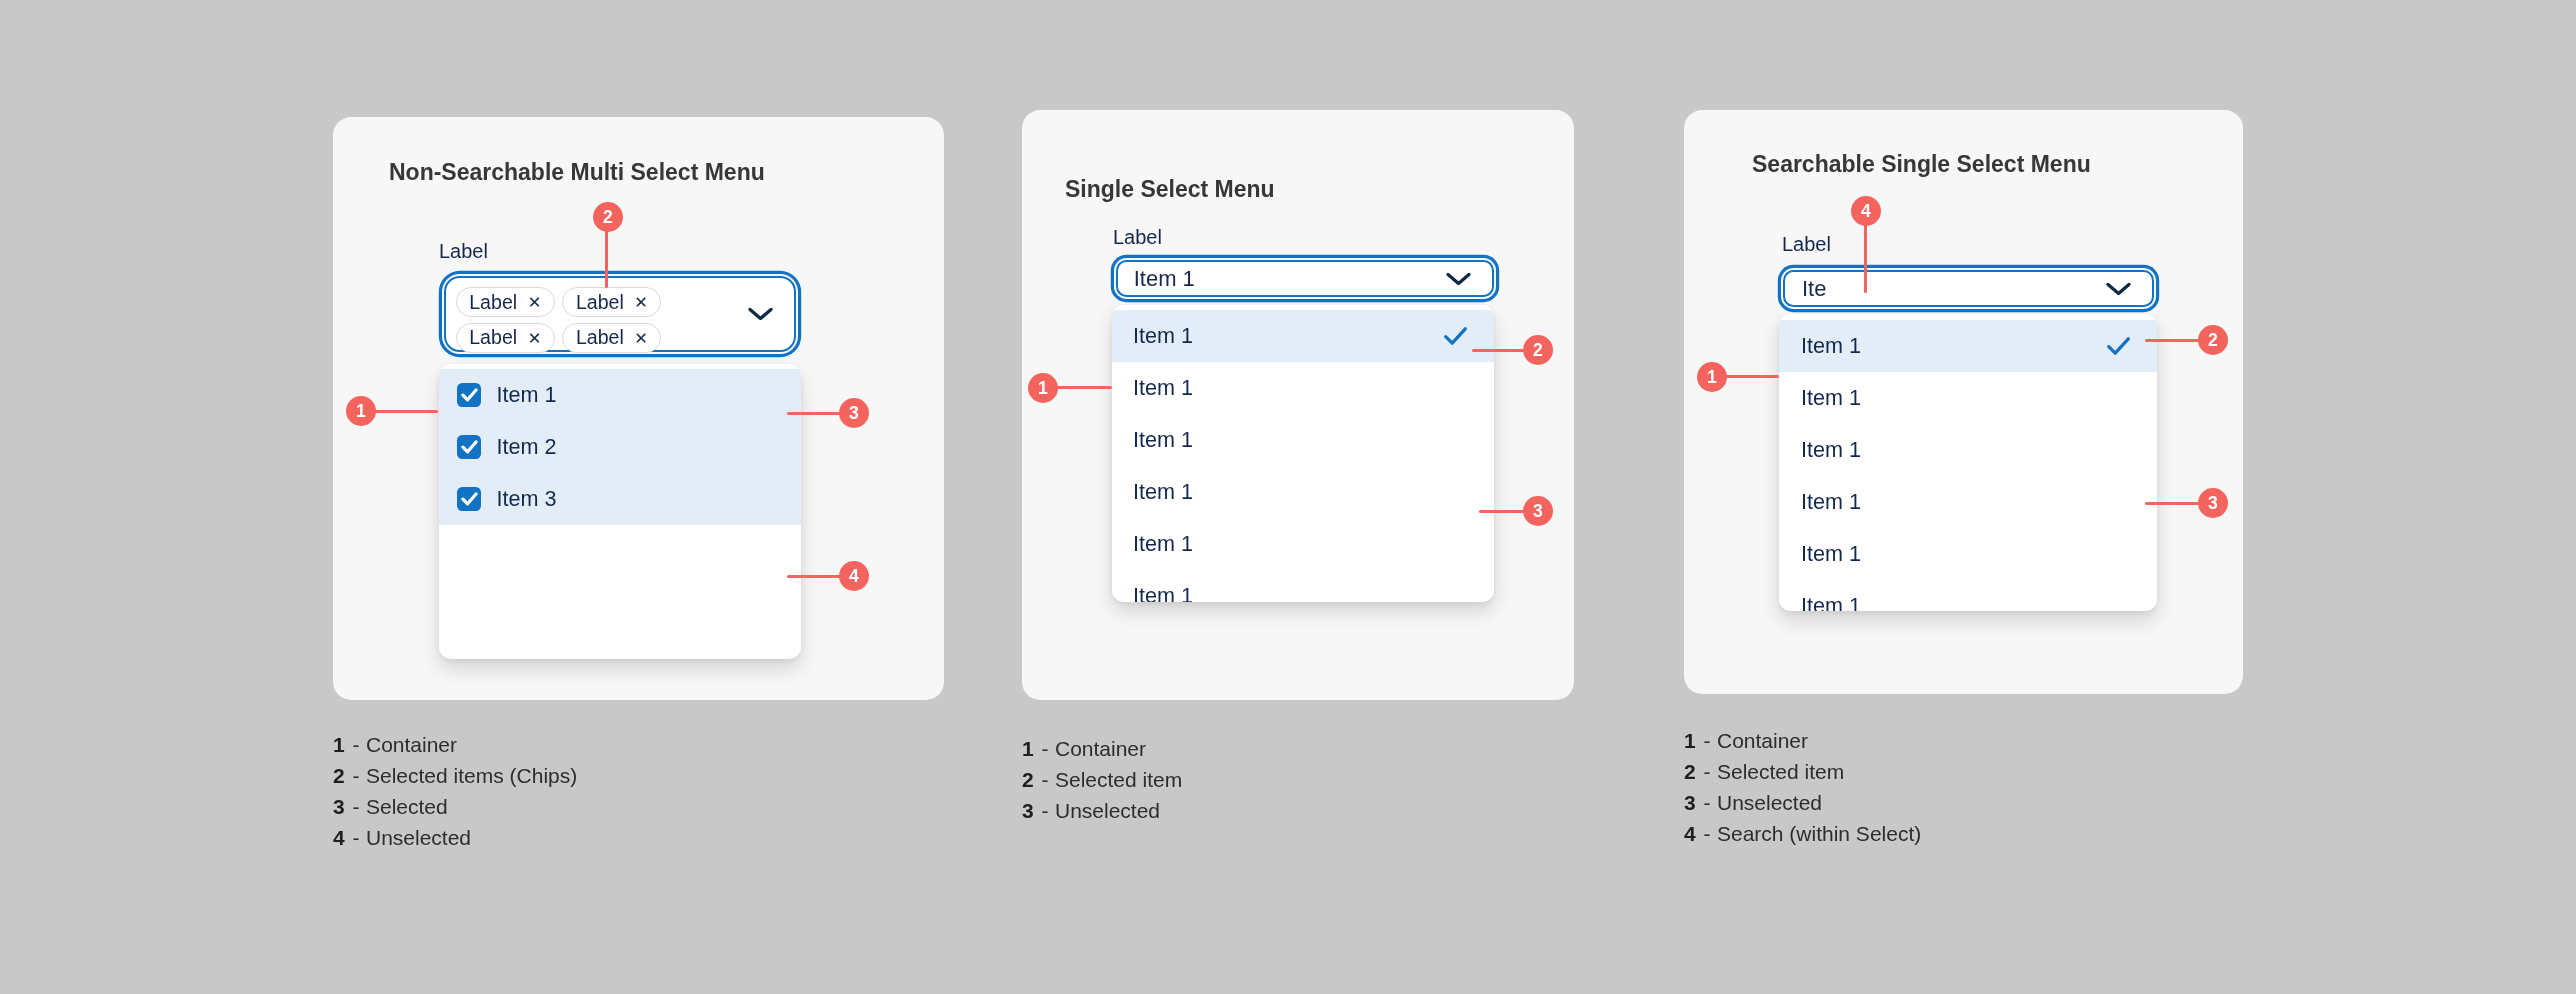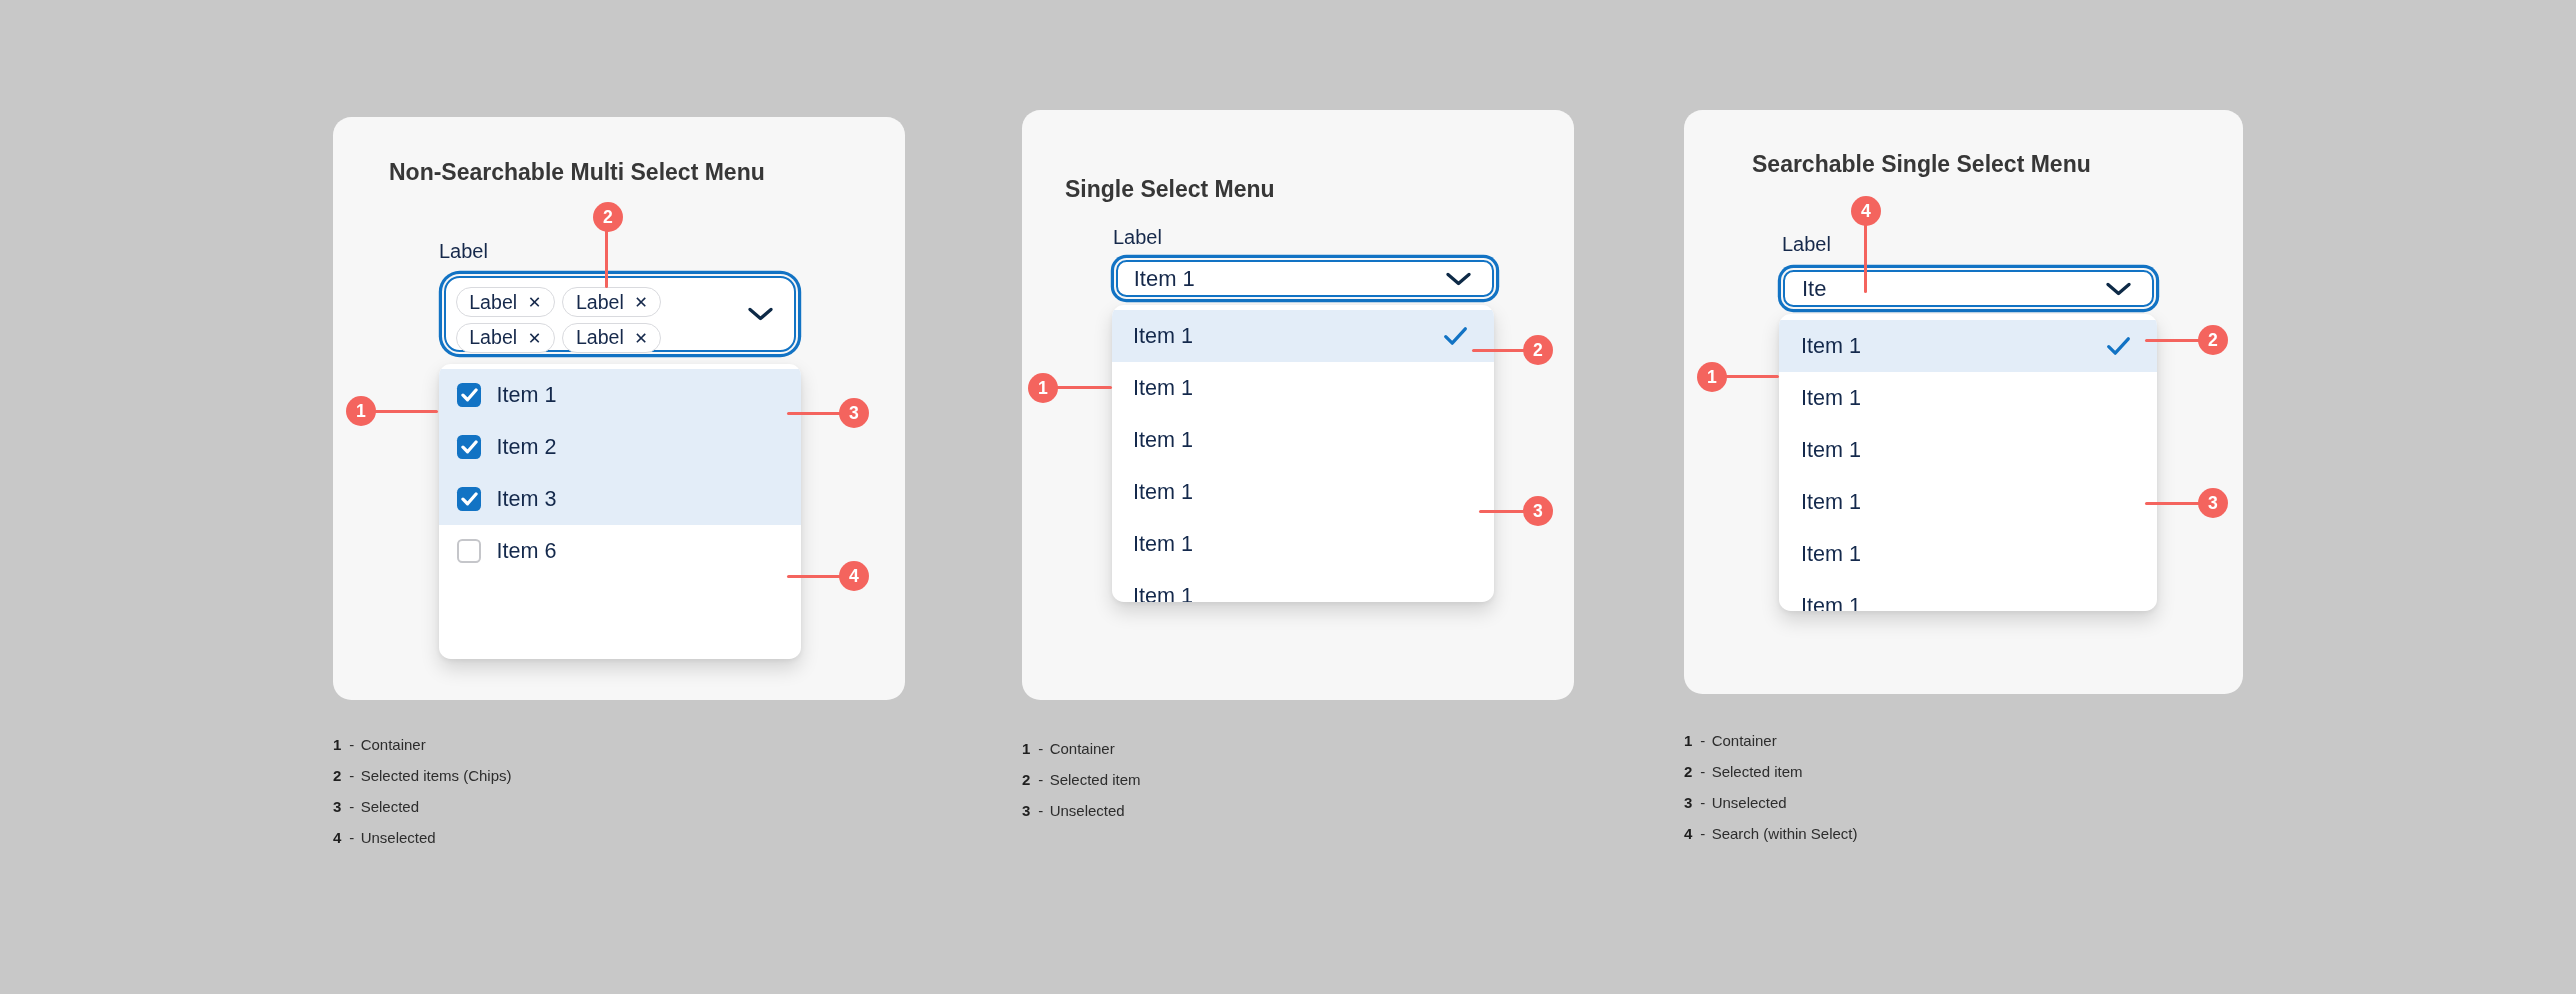--- a/index.html
+++ b/index.html
@@ -50,31 +50,31 @@
 
   
   .badge {
     position:absolute; width:30px; height:30px; border-radius:50%;
     background:#f4645e; color:#ffffff; font-size:17.6px; font-weight:bold;
     display:flex; align-items:center; justify-content:center; z-index:5;
   }
   .cline { position:absolute; background:#f4645e; border-radius:2px; z-index:4; }
 
   
-  .legend { position:absolute; font-size:15px; color:#2d2d2d; line-height:31px; }
+  .legend { position:absolute; font-size:21px; color:#2d2d2d; line-height:31px; }
   .legend b { color:#1f1f1f; }
   .legend .sep { margin:0 6.5px; }
   .legend b { margin-right:1.3px; }
 </style>
 </head>
 <body>
 
 <div class="stage">
 
-  <section class="card" style="left:333px; top:117px; width:572px; height:583px;">
+  <section class="card" style="left:333px; top:117px; width:572px; height:583px;padding-left:39px;">
     <div class="card-title" style="left:56px; top:42px;">Non-Searchable Multi Select Menu</div>
 
     <div class="cline" style="left:272px; top:112px; width:3.3px; height:59px;"></div>
     <div class="badge" style="left:260px; top:85px;">2</div>
 
     <div class="field-label" style="left:106px; top:123px;">Label</div>
 
     <div class="focus-box" style="left:111px; top:159px; width:352px; height:76px; border-radius:15.7px;">
       <div class="chips-col">
         <div class="chips-row">
@@ -122,24 +122,20 @@
         </span>
         <span class="opt-label">Item 2</span>
       </div>
       <div class="row sel">
         <span class="cb on">
           <svg width="17" height="14.4" viewBox="0 0 26 22">
               <polyline points="3,11 10,18 23,3" fill="none" stroke="#ffffff" stroke-width="5" stroke-linecap="round" stroke-linejoin="round"></polyline>
             </svg>
         </span>
         <span class="opt-label">Item 3</span>
-      </div>
-      <div class="row">
-        <span class="cb off"></span>
-        <span class="opt-label">Item 6</span>
       </div>
     </div>
 
     <div class="cline" style="left:29px; top:293px; width:76px; height:3.3px;"></div>
     <div class="badge" style="left:13px; top:279px;">1</div>
 
     <div class="cline" style="left:454px; top:295px; width:56px; height:3.3px;"></div>
     <div class="badge" style="left:506px; top:281px;">3</div>
 
     <div class="cline" style="left:454px; top:458px; width:56px; height:3.3px;"></div>

